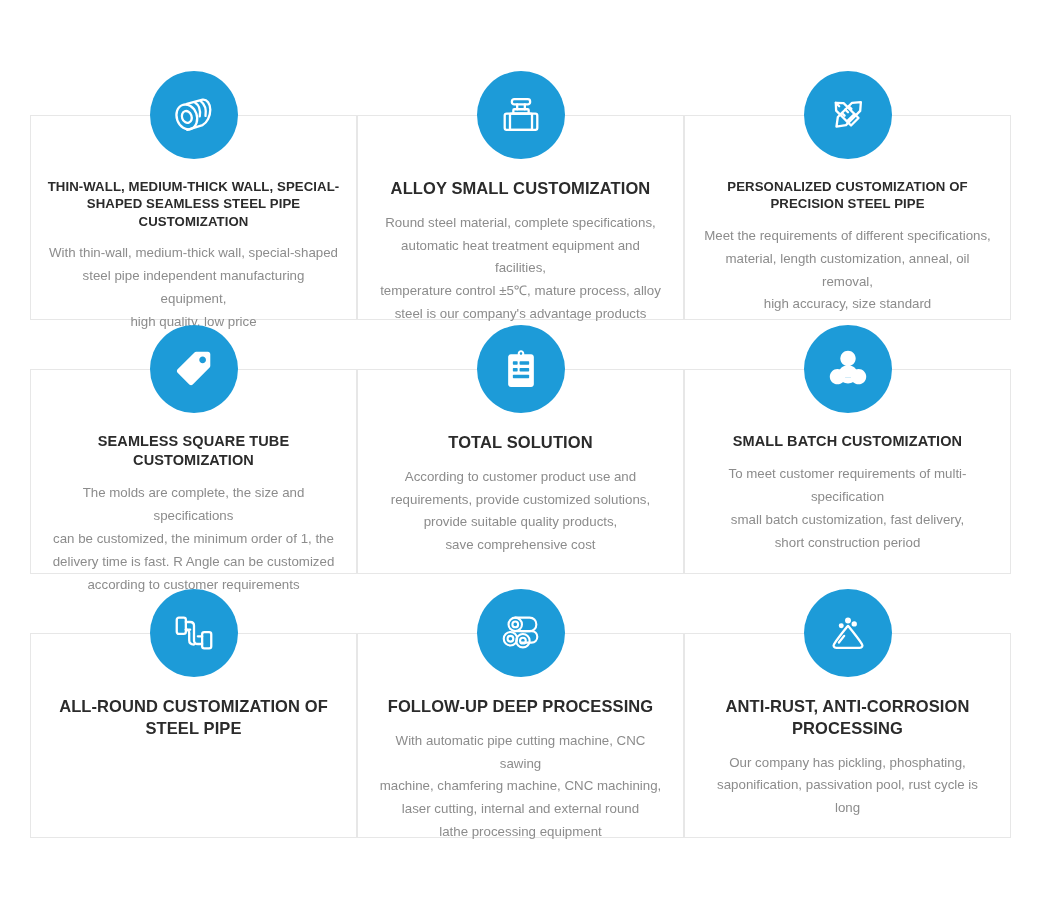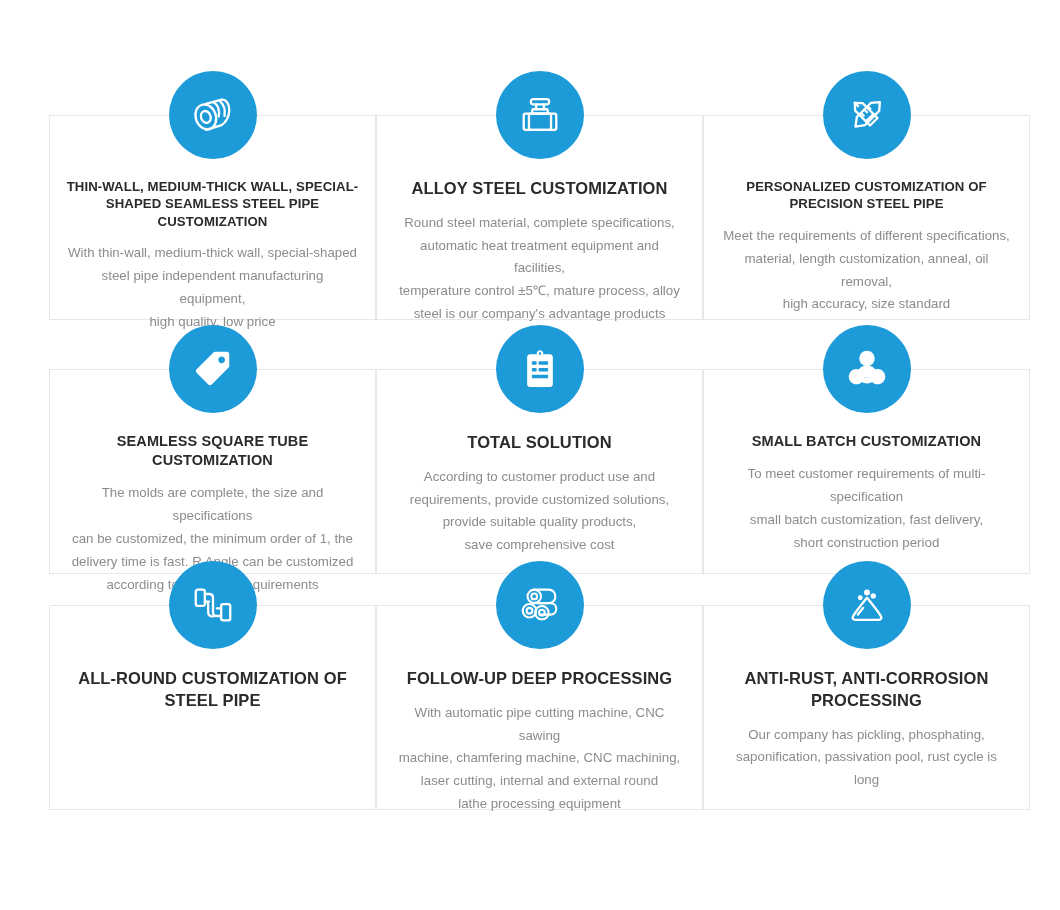--- a/index.html
+++ b/index.html
@@ -16,29 +16,29 @@
   .feature-grid {
     width: 1060px;
     height: 910px;
     padding: 0;
     margin: 0;
     position: relative;
   }
 
   .grid-row {
     display: flex;
-    justify-content: flex-end;
+    justify-content: flex-start;
     align-items: flex-start;
     padding: 0 30px;
     margin: 0;
   }
 
   .row-1 { margin-top: 115px; }
   .row-2 { margin-top: 49px; }
-  .row-3 { margin-top: 31px; }
+  .row-3 { margin-top: 59px; }
 
   .feature-card {
     width: 327px;
     border: 1px solid #e7e7e7;
     background: #ffffff;
     position: relative;
     display: flex;
     flex-direction: column;
     align-items: center;
     padding: 0 14px 18px 14px;
@@ -124,21 +124,21 @@
     <div class="feature-card card-h1">
       <div class="icon-badge">
         <svg viewBox="0 0 48 48" fill="none" stroke="#ffffff" stroke-width="2.4" stroke-linecap="round" stroke-linejoin="round">
           <rect x="14.5" y="7.5" width="19" height="5.5" rx="2.4"></rect>
           <path d="M20 13 L20 18 M28 13 L28 18"></path>
           <rect x="16" y="18" width="16" height="4.5" rx="1"></rect>
           <rect x="7" y="22.5" width="34" height="17" rx="2"></rect>
           <rect x="12.5" y="22.5" width="23" height="17" rx="1"></rect>
         </svg>
       </div>
-      <div class="card-title large">ALLOY STEEL CUSTOMIZATION</div>
+      <div class="card-title large">ALLOY SMALL CUSTOMIZATION</div>
       <div class="card-desc">Round steel material, complete specifications,
 automatic heat treatment equipment and facilities,
 temperature control ±5℃, mature process, alloy
 steel is our company's advantage products</div>
     </div>
 
     <div class="feature-card card-h1">
       <div class="icon-badge">
         <svg viewBox="0 0 48 48" fill="none" stroke="#ffffff" stroke-width="2.4" stroke-linecap="round" stroke-linejoin="round">
           <g transform="rotate(45 24 24)">

